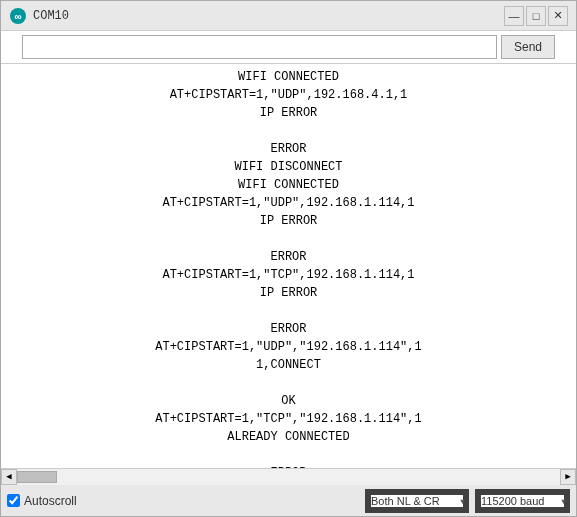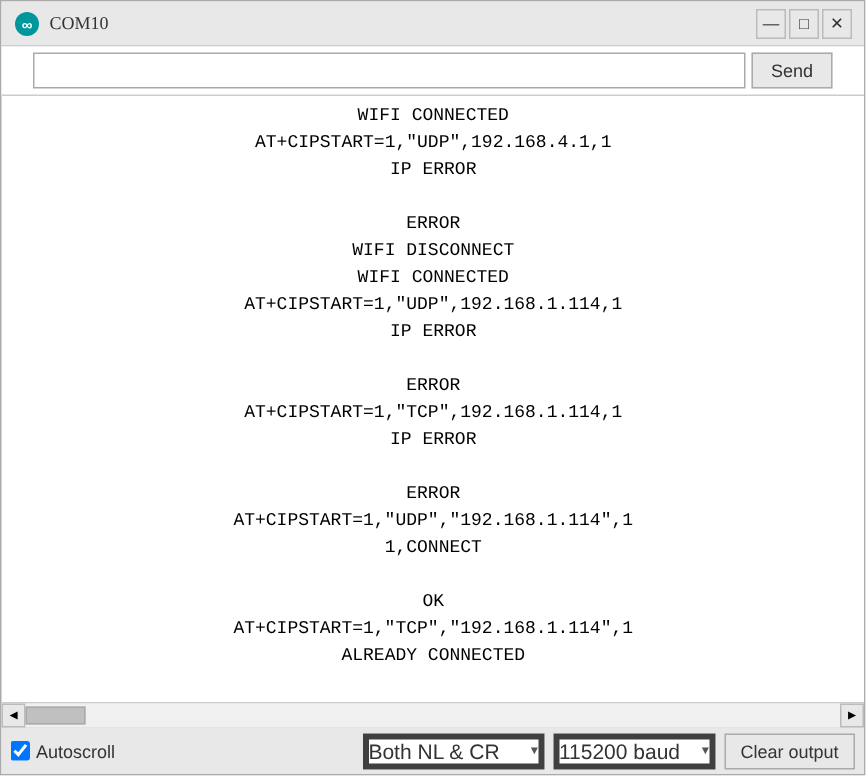--- a/index.html
+++ b/index.html
@@ -42,21 +42,21 @@
       align-items: center;
       gap: 6px;
     }
 
     .arduino-logo {
       width: 18px;
       height: 18px;
     }
 
     .title-text {
-      font-family: Liberation Serif, serif;
+      font-family: Liberation Mono, monospace;
       font-size: 12px;
       font-weight: normal;
       color: #333;
     }
 
     .title-buttons {
       display: flex;
       gap: 2px;
     }
 
@@ -189,24 +189,24 @@
       cursor: pointer;
     }
 
     .spacer {
       flex: 1;
     }
 
     .dropdown {
       height: 24px;
       padding: 0 0;
-      border: 4px solid #404040;
+      border: 6px solid #404040;
       background: #fff;
       font-family: Arial, sans-serif;
-      font-size: 14px;
+      font-size: 11px;
       color: #333;
       cursor: pointer;
       appearance: none;
       -webkit-appearance: none;
       padding-right: 18px;
       position: relative;
     }
 
     .dropdown-wrapper {
       position: relative;
@@ -343,15 +343,14 @@
         <option>19200 baud</option>
         <option>28800 baud</option>
         <option>38400 baud</option>
         <option>57600 baud</option>
         <option>74880 baud</option>
         <option selected="">115200 baud</option>
         <option>230400 baud</option>
       </select>
     </div>
 
-    <button class="clear-btn">Clear output</button>
   </div>
 </div>
 
 </body></html>

